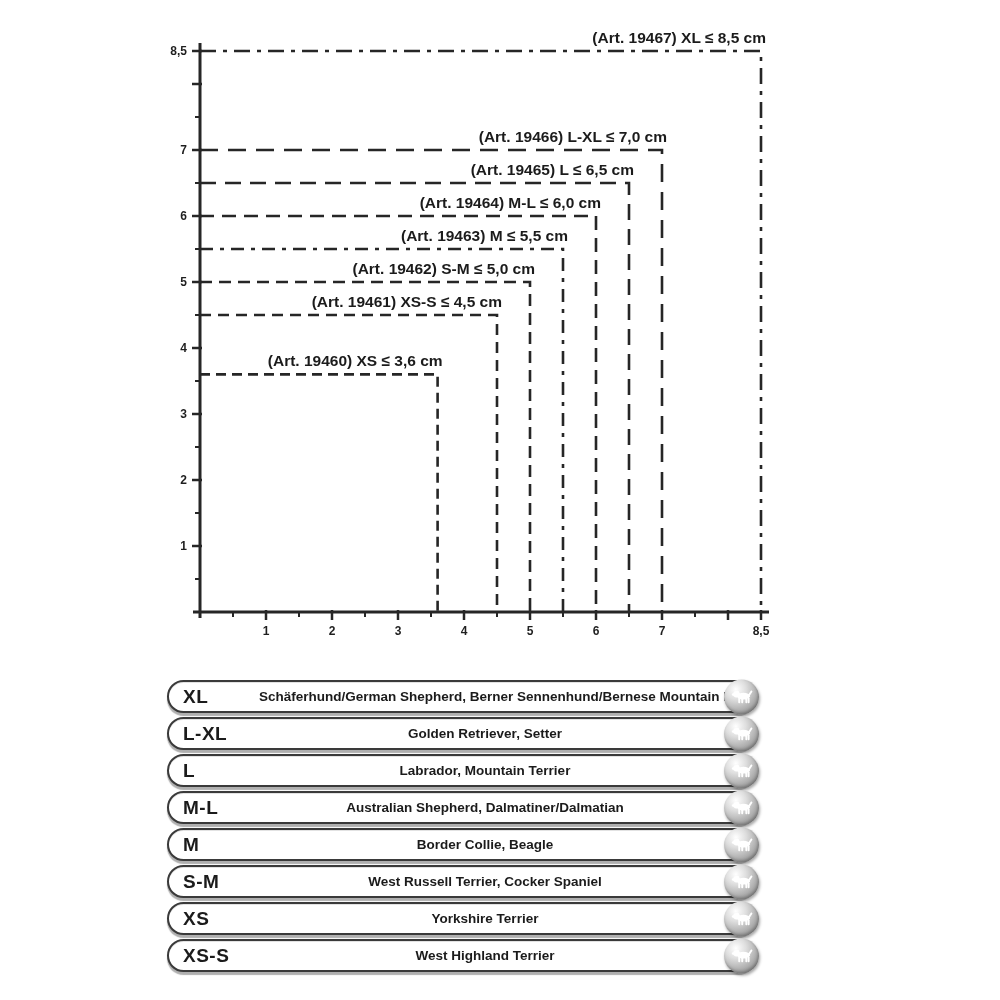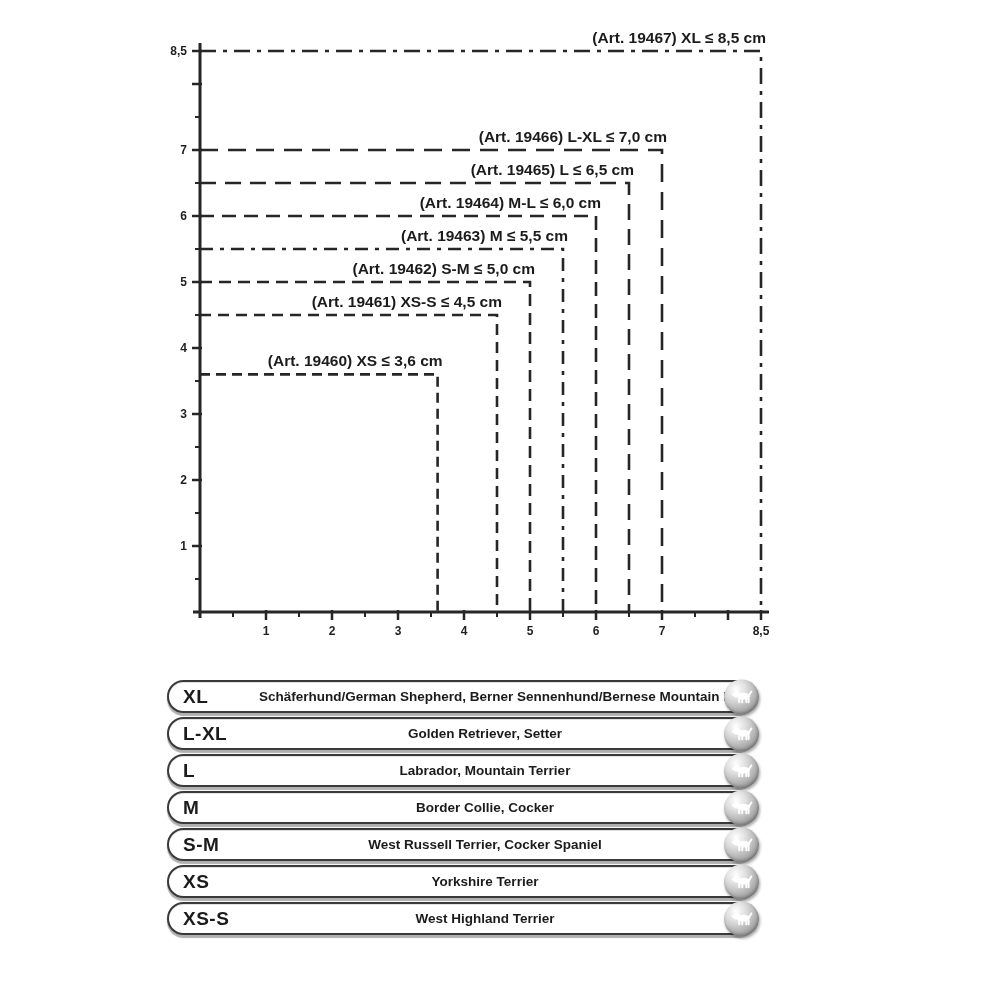--- a/index.html
+++ b/index.html
@@ -128,24 +128,33 @@
     <div class="pill">
       <span class="size">L</span>
       <span class="breeds">Labrador, Mountain Terrier</span>
       <span class="dogicon">
           <svg viewBox="0 0 32 24">
             <use href="#dog-shape"></use>
           </svg>
         </span>
     </div>
 
+    <div class="pill">
+      <span class="size">M-L</span>
+      <span class="breeds">Australian Shepherd, Dalmatiner/Dalmatian</span>
+      <span class="dogicon">
+          <svg viewBox="0 0 32 24">
+            <use href="#dog-shape"></use>
+          </svg>
+        </span>
+    </div>
 
     <div class="pill">
       <span class="size">M</span>
-      <span class="breeds">Border Collie, Cocker</span>
+      <span class="breeds">Border Collie, Beagle</span>
       <span class="dogicon">
           <svg viewBox="0 0 32 24">
             <use href="#dog-shape"></use>
           </svg>
         </span>
     </div>
 
     <div class="pill">
       <span class="size">S-M</span>
       <span class="breeds">West Russell Terrier, Cocker Spaniel</span>

